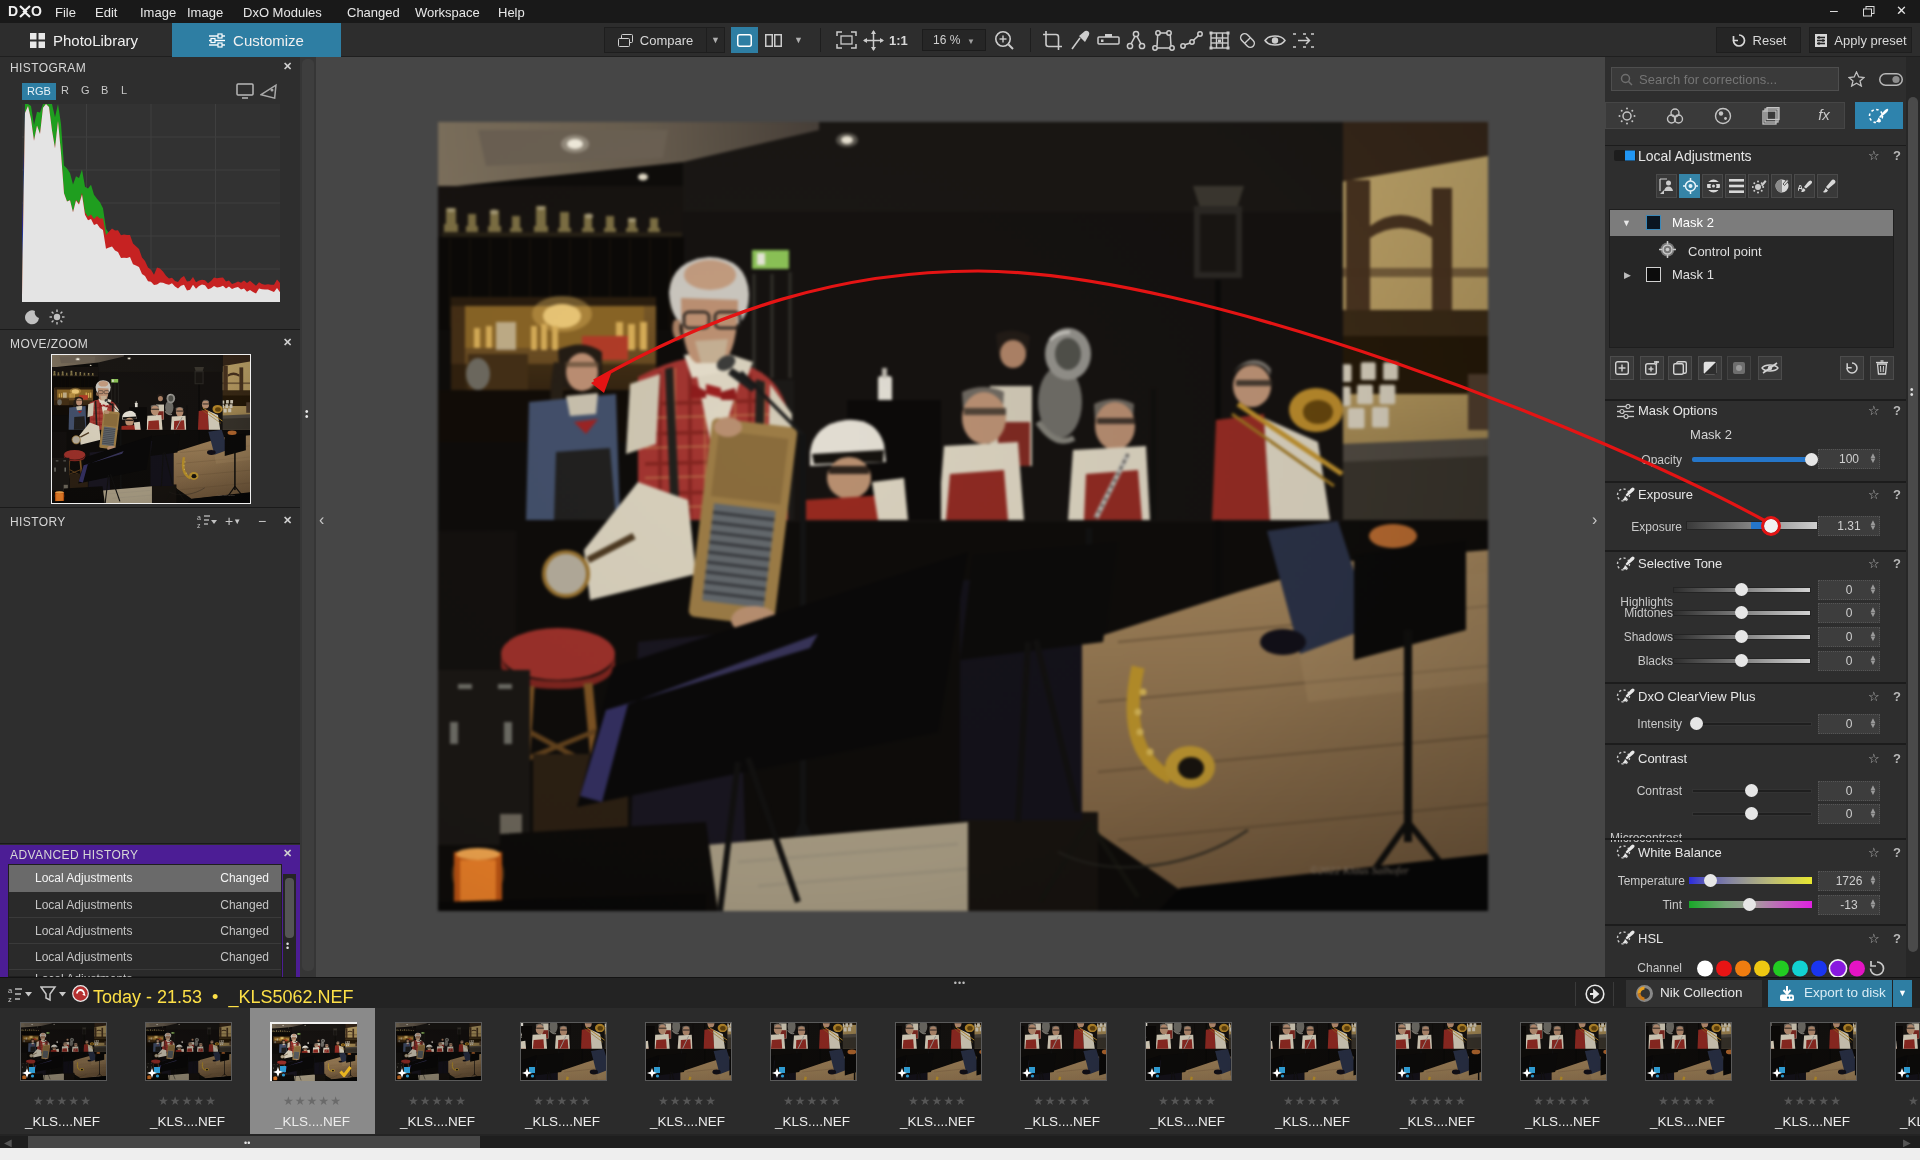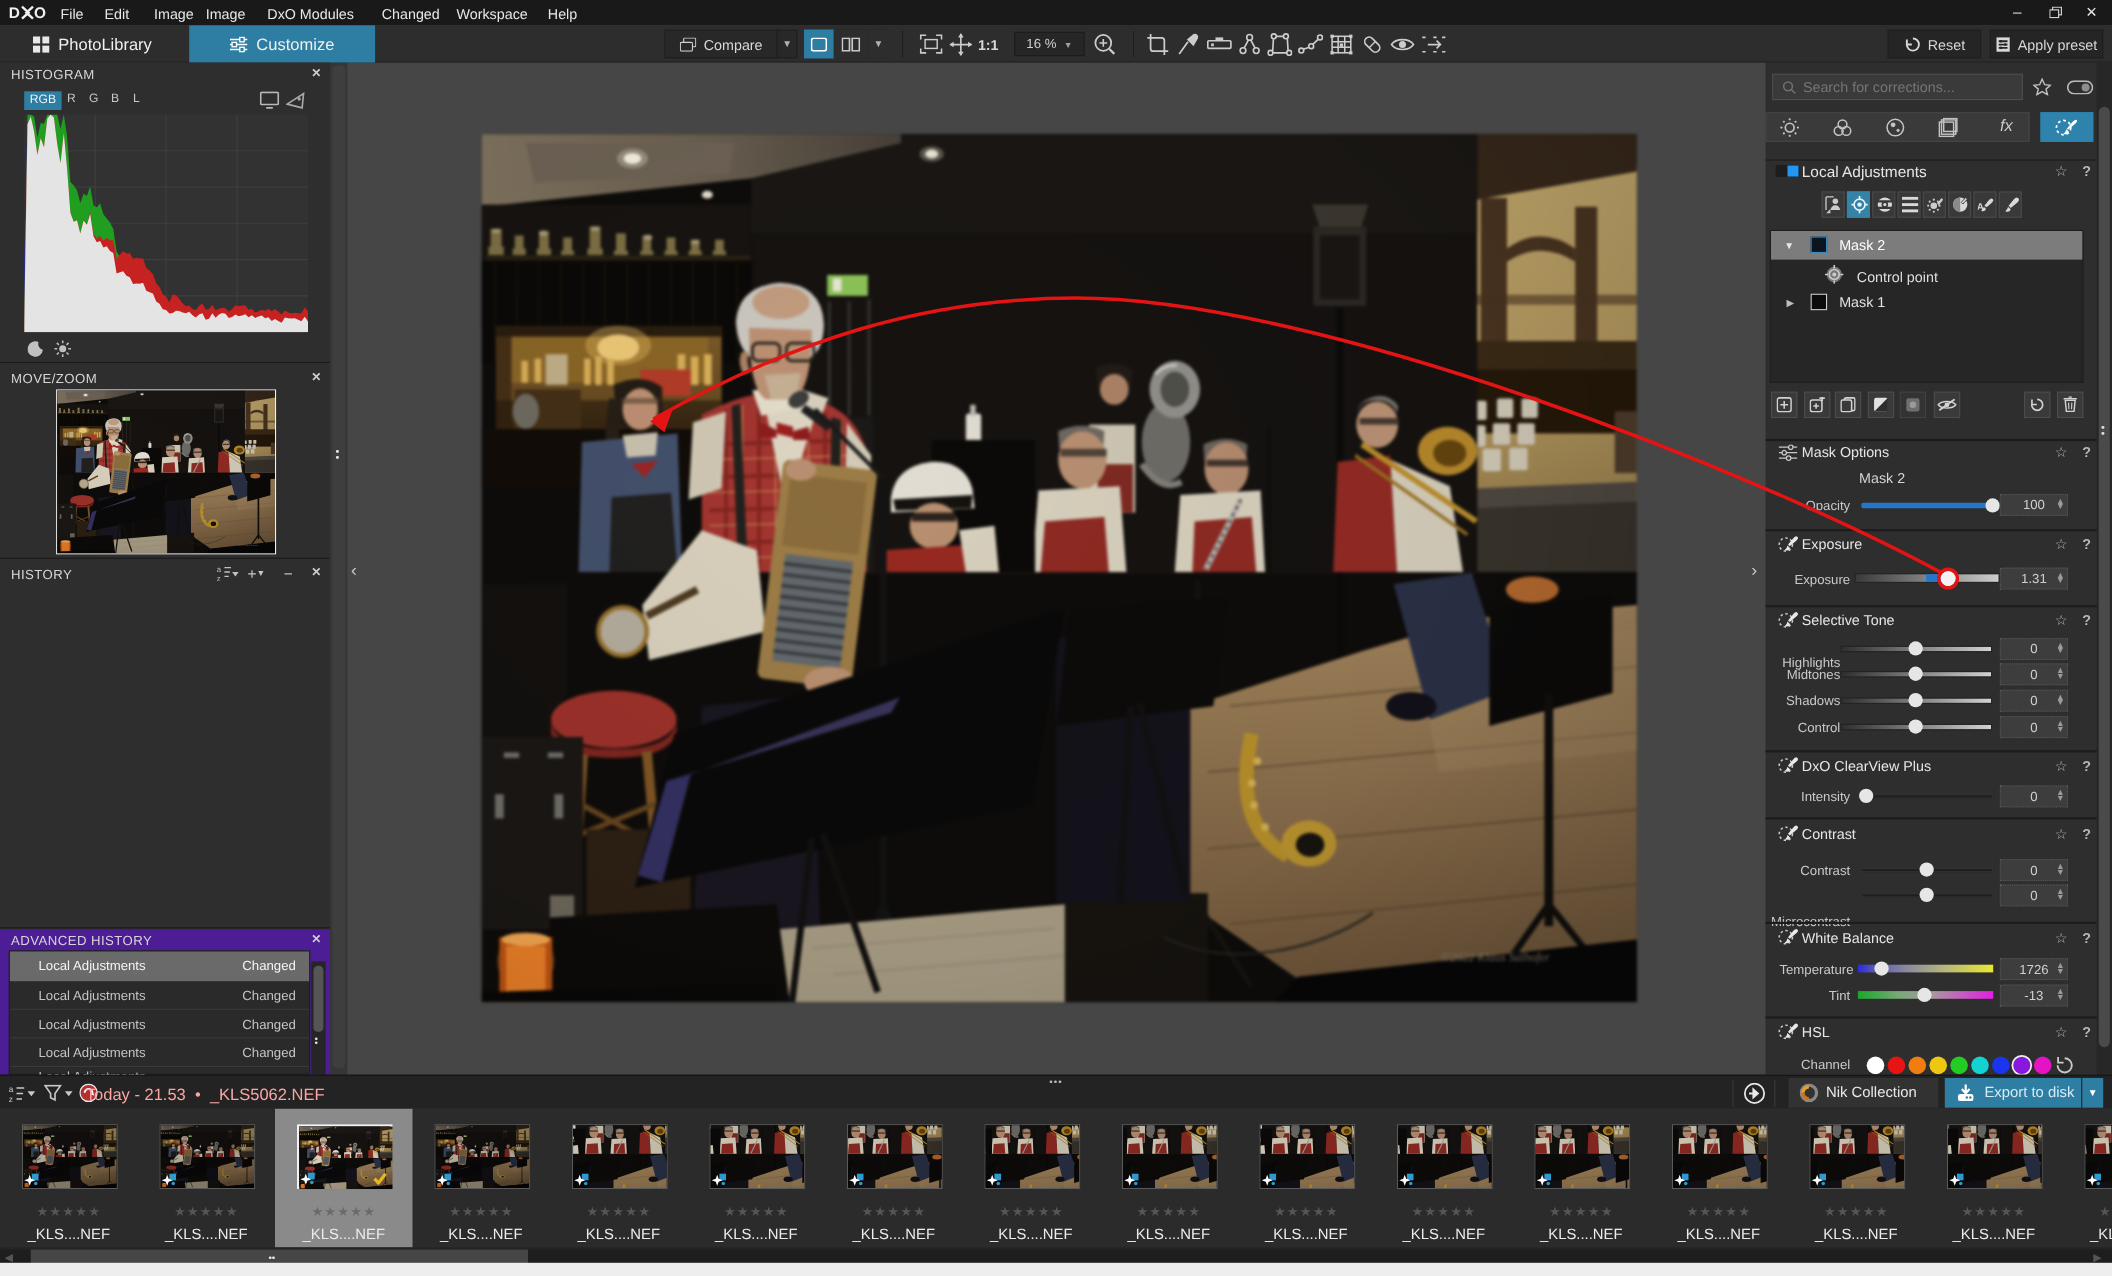--- a/index.html
+++ b/index.html
@@ -958,21 +958,21 @@
     <div class="sl-label" style="left:0px;top:549px;width:68px">Midtones</div>
     <div class="abs" style="left:68px;top:553px;width:138px;height:6px;background:linear-gradient(to right,#2e2e2e,#d2d2d2);border:1px solid #242424"></div>
     <div class="knob" style="left:130px;top:549px"></div>
     <div class="valbox" style="left:213px;top:546px">0</div>
     <div class="spin" style="left:263px;top:550px">▲<br>▼</div>
     <div class="sl-label" style="left:0px;top:573px;width:68px">Shadows</div>
     <div class="abs" style="left:68px;top:577px;width:138px;height:6px;background:linear-gradient(to right,#2e2e2e,#d2d2d2);border:1px solid #242424"></div>
     <div class="knob" style="left:130px;top:573px"></div>
     <div class="valbox" style="left:213px;top:570px">0</div>
     <div class="spin" style="left:263px;top:574px">▲<br>▼</div>
-    <div class="sl-label" style="left:0px;top:597px;width:68px">Control</div>
+    <div class="sl-label" style="left:0px;top:597px;width:68px">Blacks</div>
     <div class="abs" style="left:68px;top:601px;width:138px;height:6px;background:linear-gradient(to right,#2e2e2e,#d2d2d2);border:1px solid #242424"></div>
     <div class="knob" style="left:130px;top:597px"></div>
     <div class="valbox" style="left:213px;top:594px">0</div>
     <div class="spin" style="left:263px;top:598px">▲<br>▼</div>
 
     <div class="abs" style="left:0;top:625px;width:315px;height:2px;background:#1c1c1c"></div>
     <svg class="abs" style="left:11px;top:630px" width="19" height="17" viewBox="0 0 19 17">
         <circle cx="7.5" cy="9" r="6" fill="none" stroke="#c9c9c9" stroke-width="1.4" stroke-dasharray="2.2 2.4"></circle>
         <path d="M9.5 9 L14.5 3 Q16.5 0.5 18 2 Q19.5 3.5 17 5.5 L11 10.5 Z" fill="#e8e8e8"></path>
         <path d="M9 10 L11.5 12.5 Q10 15.5 6.5 14 Q8.5 12.8 9 10 Z" fill="#e8e8e8"></path>
@@ -1068,21 +1068,21 @@
     <svg class="abs" style="left:40px;top:8px" width="28" height="16" viewBox="0 0 28 16">
         <path d="M1 1 L15 1 L10 8 L10 14 L6 12 L6 8 Z" fill="none" stroke="#c8c8c8" stroke-width="1.5"></path>
         <path d="M19 6 l3.5 4.5 L26 6 Z" fill="#c8c8c8"></path>
       </svg>
     <svg class="abs" style="left:72px;top:7px" width="17" height="17" viewBox="0 0 17 17">
         <circle cx="8.5" cy="8.5" r="7.8" fill="#b43030"></circle>
         <circle cx="8.5" cy="8.5" r="7.8" fill="none" stroke="#e8e8e8" stroke-width="1.2"></circle>
         <path d="M5 8.5 A3.5 3.5 0 0 1 12 8.5" fill="none" stroke="#ffffff" stroke-width="1.8"></path>
         <path d="M12.8 8 L10.2 9.8 L13.5 11 Z" fill="#ffffff"></path>
       </svg>
-    <div class="abs" style="left:78px;top:9px;color:#fca5a5;font-size:15px">Today - 21.53&nbsp;&nbsp;•&nbsp;&nbsp;_KLS5062.NEF</div>
+    <div class="abs" style="left:93px;top:9px;color:#fde047;font-size:18px">Today - 21.53&nbsp;&nbsp;•&nbsp;&nbsp;_KLS5062.NEF</div>
     <div class="abs" style="left:0;top:0;width:1920px;text-align:center;color:#bbbbbb;font-size:9px;letter-spacing:1px">•••</div>
     <div class="abs" style="left:1575px;top:4px;width:1px;height:24px;background:#3a3a3a"></div>
     <svg class="abs" style="left:1585px;top:6px" width="20" height="20" viewBox="0 0 20 20">
         <circle cx="10" cy="10" r="8.8" fill="none" stroke="#e8e8e8" stroke-width="1.6"></circle>
         <path d="M5 10 L11 10 M9 6.5 L13 10 L9 13.5 Z" fill="#e8e8e8" stroke="#e8e8e8" stroke-width="1.8"></path>
       </svg>
     <div class="abs" style="left:1613px;top:4px;width:1px;height:24px;background:#3a3a3a"></div>
     <div class="abs" style="left:1626px;top:2px;width:136px;height:27px;background:#323232;color:#e8e8e8;font-size:13.5px">
       <svg style="position:absolute;left:10px;top:5px" width="17" height="17" viewBox="0 0 17 17">
           <circle cx="8.5" cy="8.5" r="7" fill="none" stroke="#888888" stroke-width="3"></circle>

